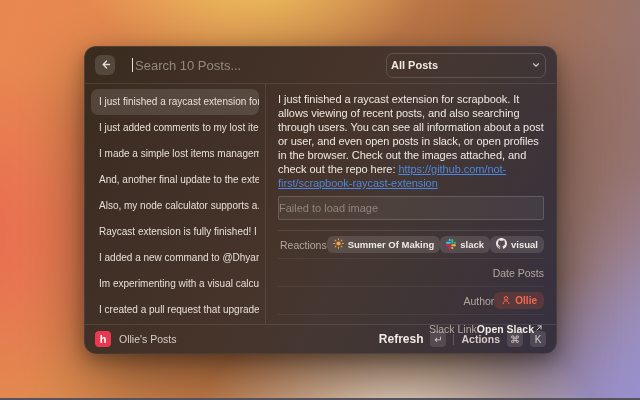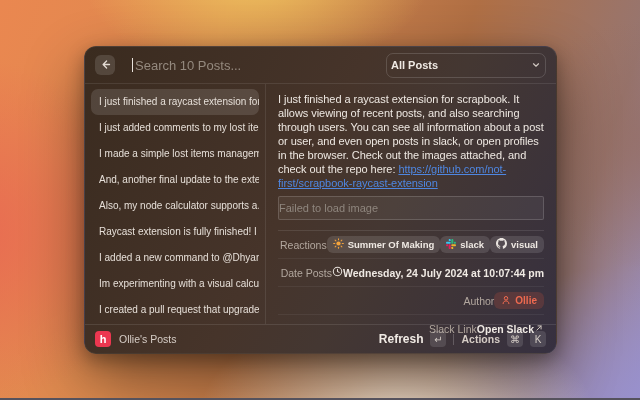--- a/index.html
+++ b/index.html
@@ -160,27 +160,20 @@
               <span><svg width="11" height="11" viewBox="0 0 16 16">
                     <path fill="#e9e4df" d="M8 0C3.58 0 0 3.58 0 8c0 3.54 2.29 6.53 5.47 7.59.4.07.55-.17.55-.38 0-.19-.01-.82-.01-1.49-2.01.37-2.53-.49-2.69-.94-.09-.23-.48-.94-.82-1.13-.28-.15-.68-.52-.01-.53.63-.01 1.08.58 1.23.82.72 1.21 1.87.87 2.33.66.07-.52.28-.87.51-1.07-1.78-.2-3.64-.89-3.64-3.95 0-.87.31-1.59.82-2.15-.08-.2-.36-1.02.08-2.12 0 0 .67-.21 2.2.82.64-.18 1.32-.27 2-.27.68 0 1.36.09 2 .27 1.53-1.04 2.2-.82 2.2-.82.44 1.1.16 1.92.08 2.12.51.56.82 1.27.82 2.15 0 3.07-1.87 3.75-3.65 3.95.29.25.54.73.54 1.48 0 1.07-.01 1.93-.01 2.2 0 .21.15.46.55.38A8.012 8.012 0 0 0 16 8c0-4.42-3.58-8-8-8z"></path>
                   </svg></span>
               <span>visual</span>
             </span>
           </span>
         </div>
 
         <div class="mrow">
           <span class="mlabel">Date Posts</span>
-          <span class="mvalue">
-            <span><svg width="11" height="11" viewBox="0 0 12 12">
-                  <circle cx="6" cy="6" r="4.6" stroke="#e9e3dd" stroke-width="1.1" fill="none"></circle>
-                  <path d="M6 3.6 V6 L7.8 7" stroke="#e9e3dd" stroke-width="1.1" fill="none" stroke-linecap="round"></path>
-                </svg></span>
-            <span>Wednesday, 24 July 2024 at 10:07:44 pm</span>
-          </span>
         </div>
 
         <div class="mrow">
           <span class="mlabel">Author</span>
           <span class="author-pill">
             <span><svg width="10" height="10" viewBox="0 0 12 12">
                   <circle cx="6" cy="3.9" r="2.1" fill="none" stroke="#ee6a50" stroke-width="1.2"></circle>
                   <path d="M2.5 10.4c0-2 1.5-3.3 3.5-3.3s3.5 1.3 3.5 3.3" fill="none" stroke="#ee6a50" stroke-width="1.2" stroke-linecap="round"></path>
                 </svg></span>
             <span>Ollie</span>

